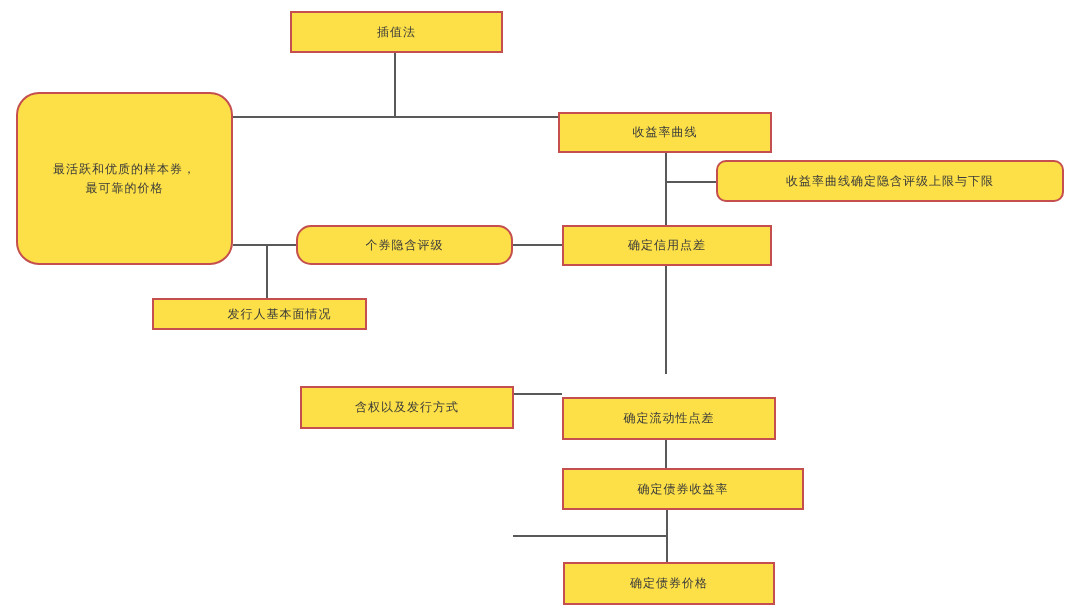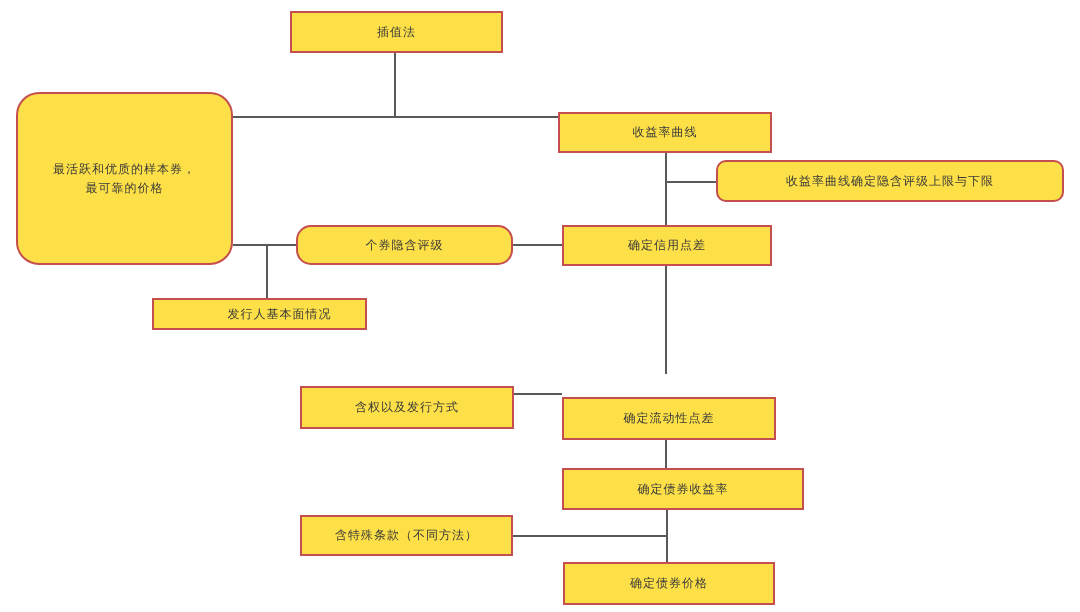--- a/index.html
+++ b/index.html
@@ -83,16 +83,15 @@
   <div class="box pre b-sample-bonds">最活跃和优质的样本券，
 最可靠的价格</div>
   <div class="box b-yield-curve">收益率曲线</div>
   <div class="box b-rating-bounds">收益率曲线确定隐含评级上限与下限</div>
   <div class="box b-implied-rating">个券隐含评级</div>
   <div class="box b-credit-spread">确定信用点差</div>
   <div class="box b-issuer-fundamentals">发行人基本面情况</div>
   <div class="box b-option-issuance">含权以及发行方式</div>
   <div class="box b-liquidity-spread">确定流动性点差</div>
   <div class="box b-bond-yield">确定债券收益率</div>
-  <div class="box b-special-clauses">含特殊条款（不同方法）</div>
   <div class="box b-bond-price">确定债券价格</div>
 
 </div>
 
 </body></html>

